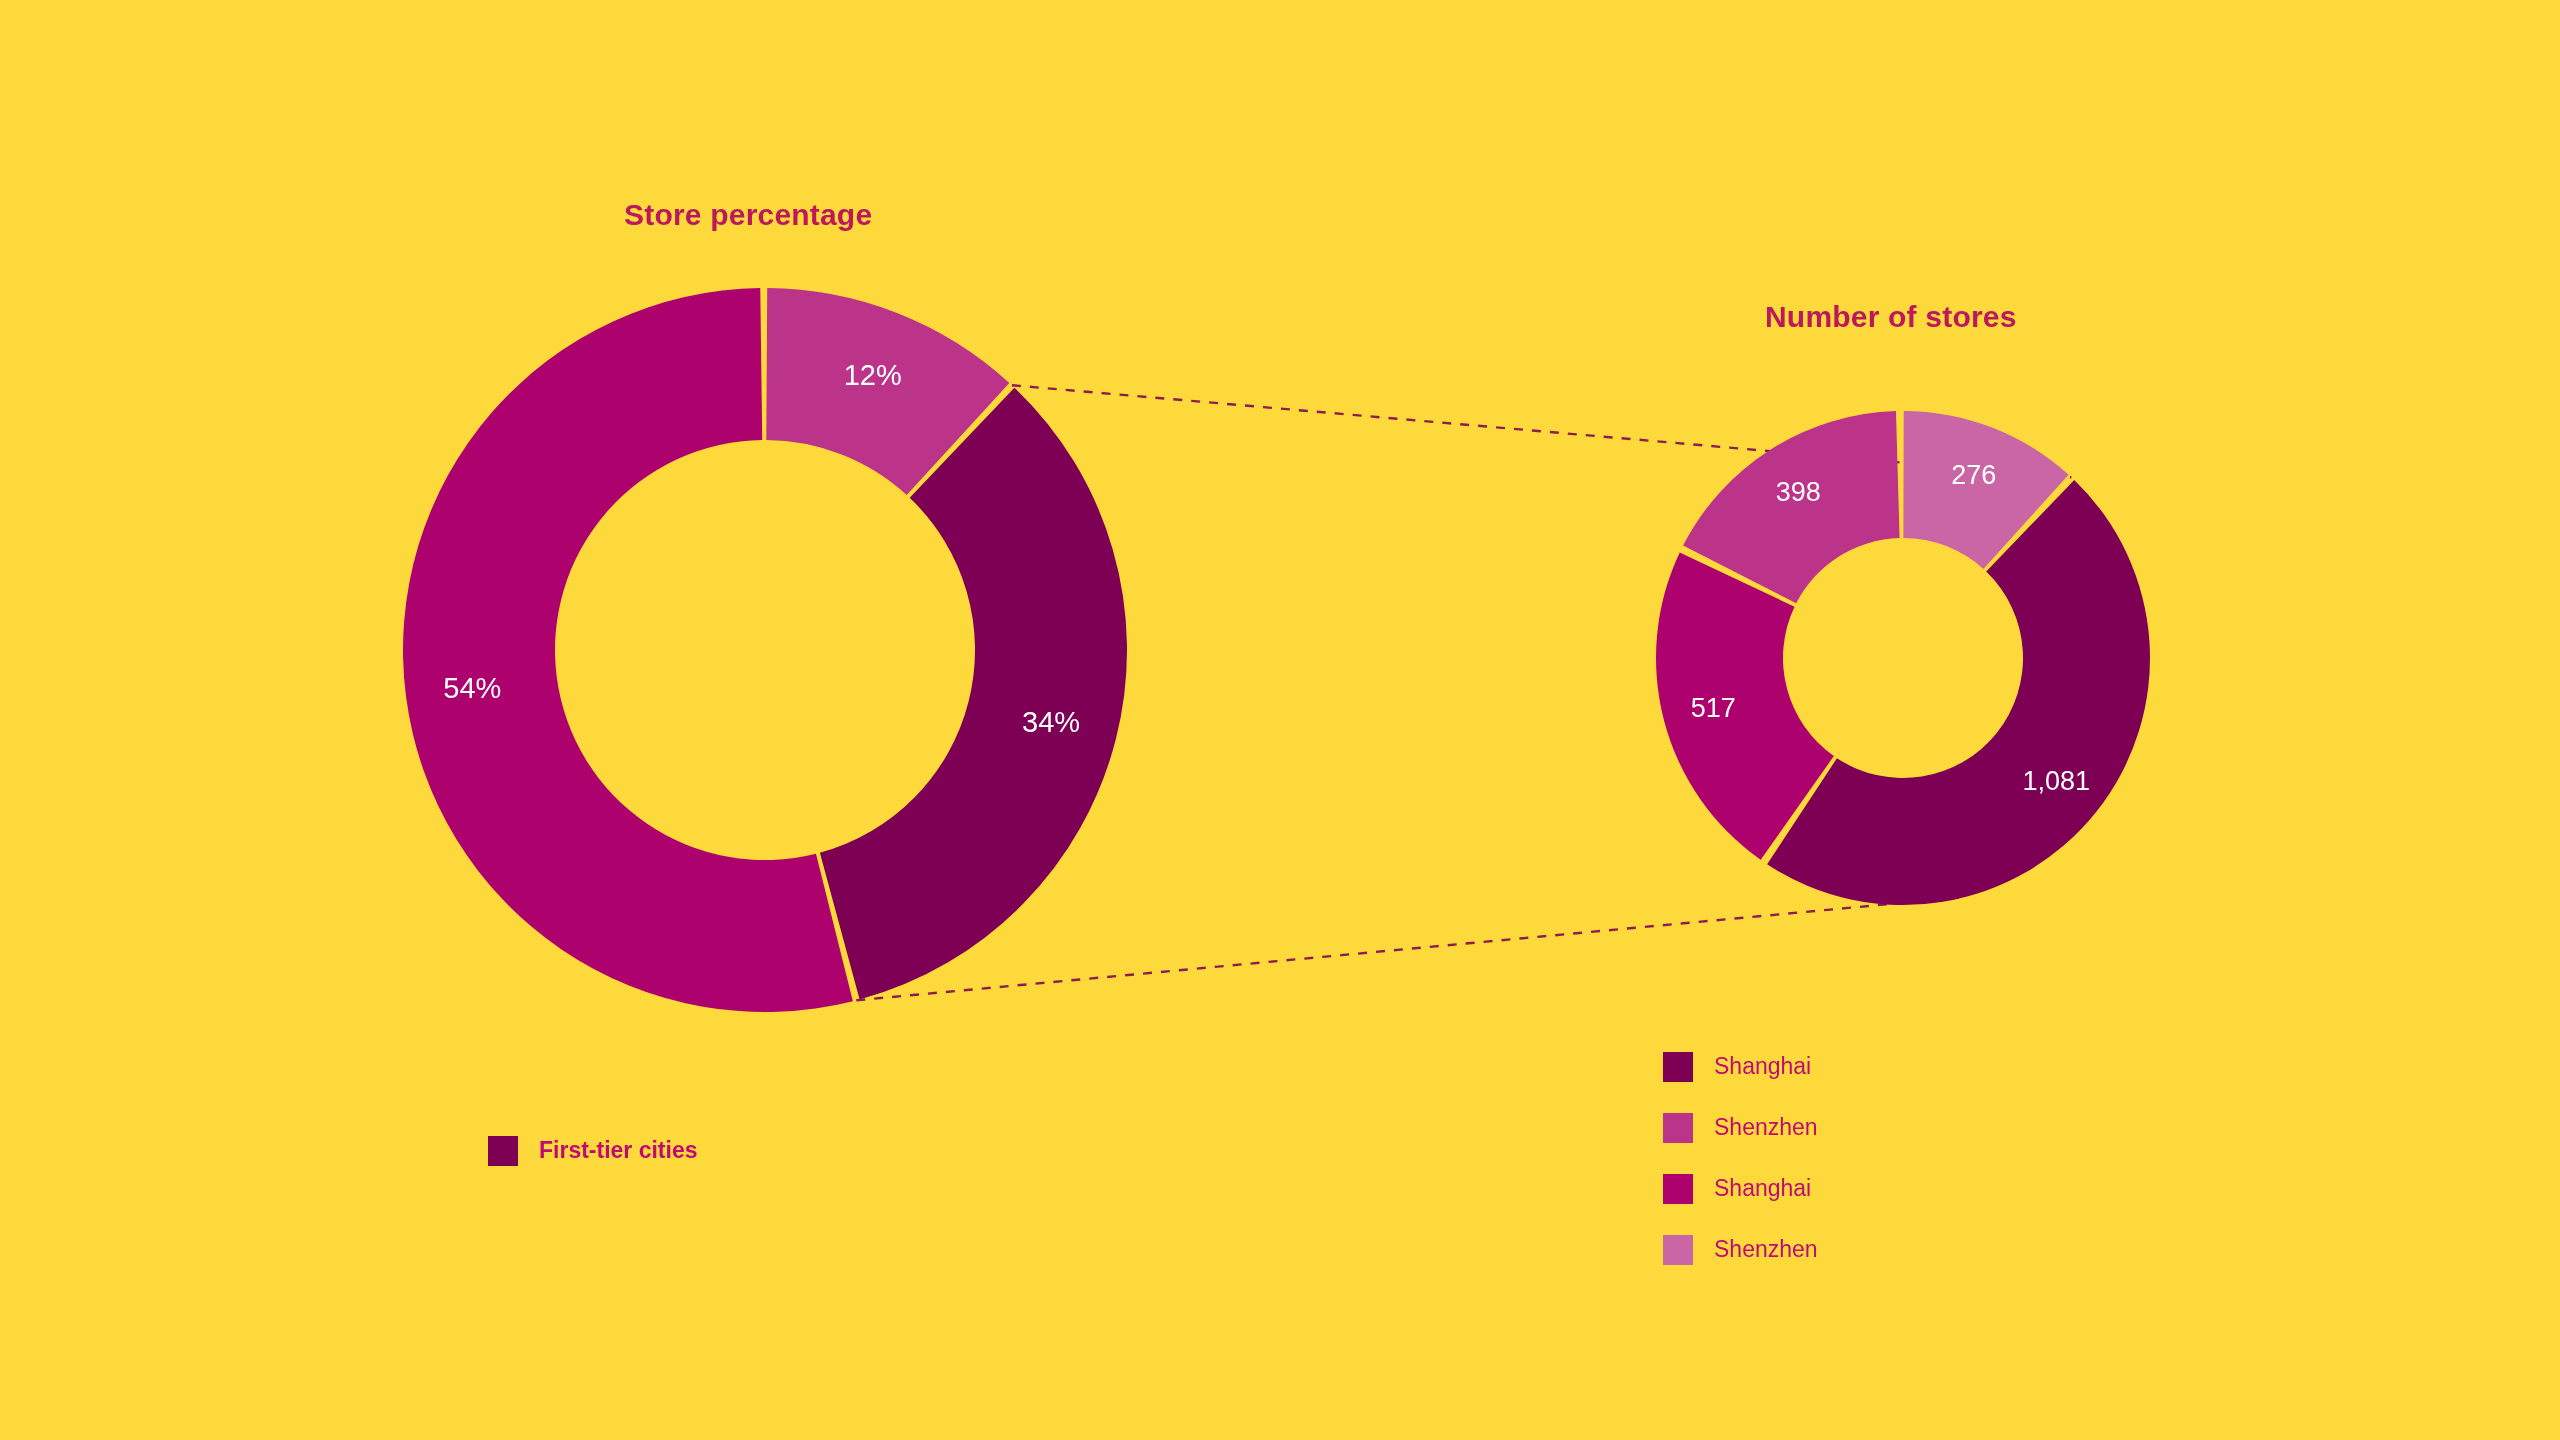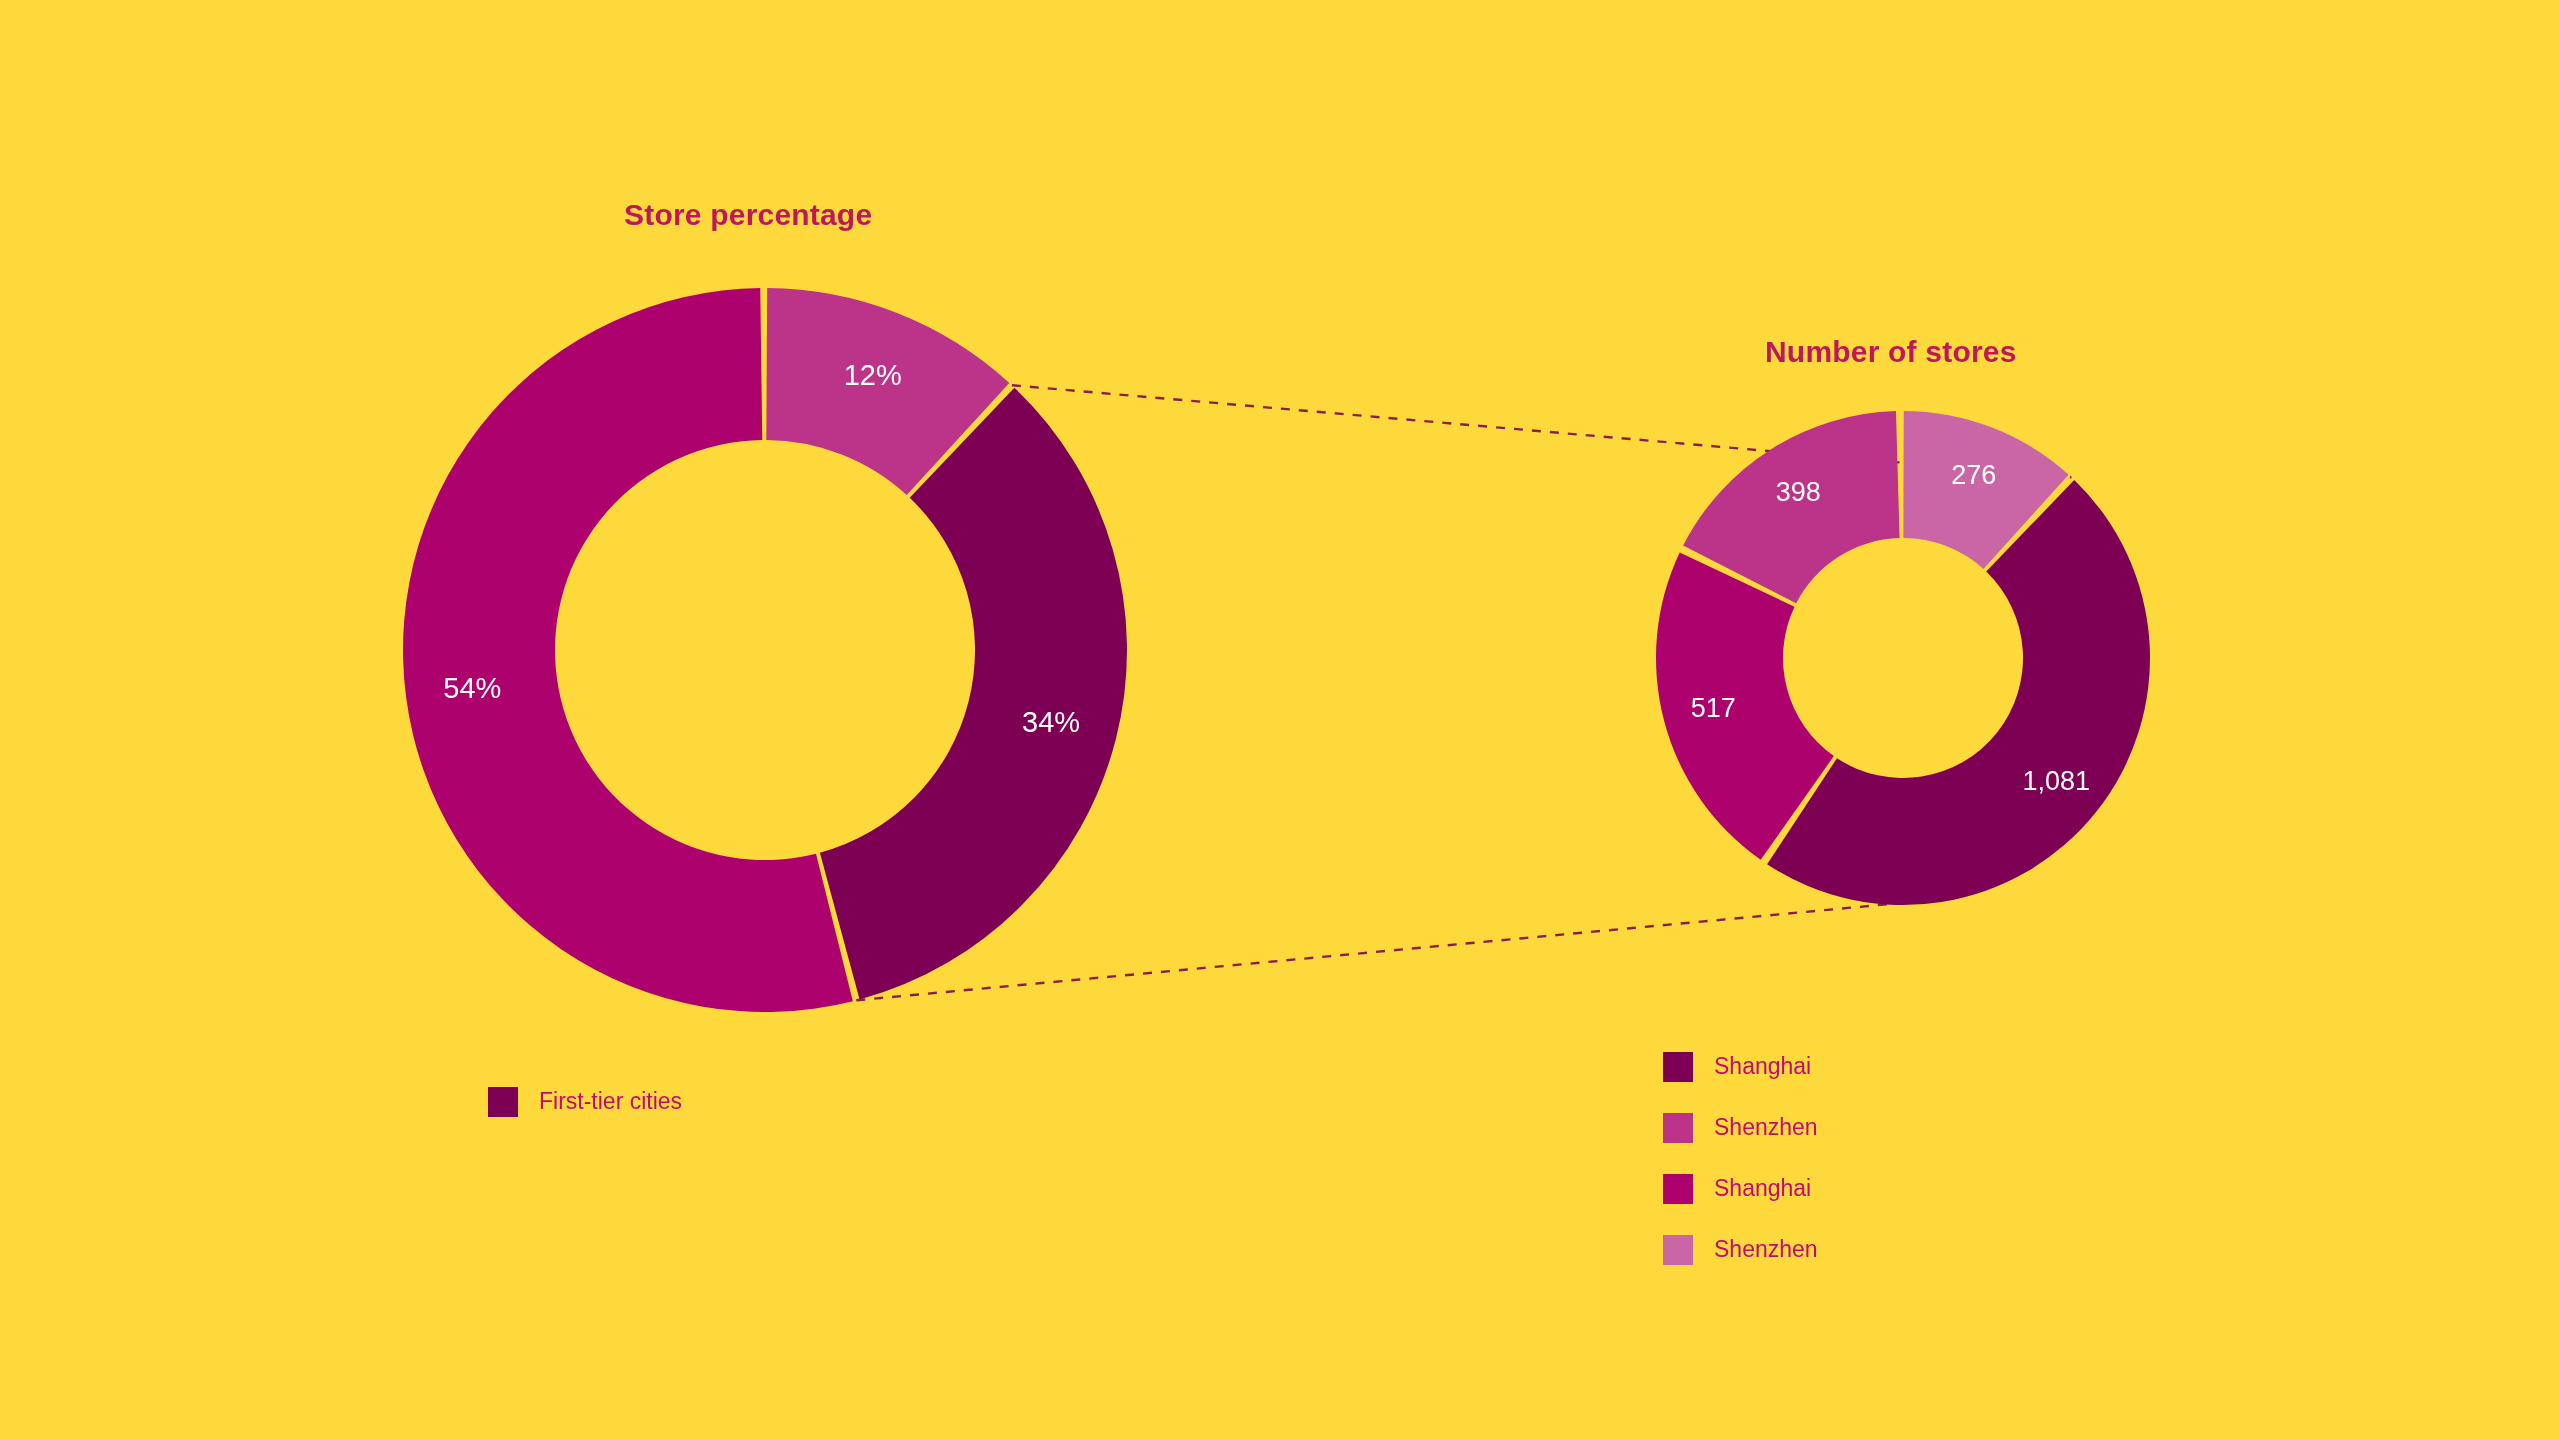--- a/index.html
+++ b/index.html
@@ -22,42 +22,42 @@
   }
   .chart-title {
     position: absolute;
     font-size: 30px;
     font-weight: bold;
     color: #be185d;
     letter-spacing: 0.2px;
     white-space: nowrap;
   }
   #title-left  { left: 624px; top: 198px; }
-  #title-right { left: 1765px; top: 300px; margin-top: 35px; }
+  #title-right { left: 1765px; top: 300px; }
 
   svg.donut { position: absolute; overflow: visible; }
   #donut-left  { left: 403px; top: 288px;  width: 726px; height: 726px; }
   #donut-right { left: 1655px; top: 410px; width: 496px; height: 496px; }
   #connector   { left: 0; top: 0; width: 2560px; height: 1440px; pointer-events: none; }
 
   .slice-label {
     fill: #FFFFFF;
     font-family: "Liberation Sans", sans-serif;
     font-size: 29px;
     text-anchor: middle;
     dominant-baseline: central;
   }
   .slice-label.small { font-size: 27px; }
 
   .legend {
     position: absolute;
     display: flex;
     flex-wrap: wrap;
   }
-  #legend-left  { left: 488px;  top: 1083px; width: 480px; flex-direction: column; }
+  #legend-left  { left: 488px;  top: 1132px; width: 480px; flex-direction: column; font-weight: bold; }
   #legend-right { left: 1663px; top: 1048px; width: 560px; }
 
   .legend-item {
     display: flex;
     align-items: center;
     height: 37px;
     margin-bottom: 24px;
     box-sizing: border-box;
   }
   #legend-right .legend-item {

